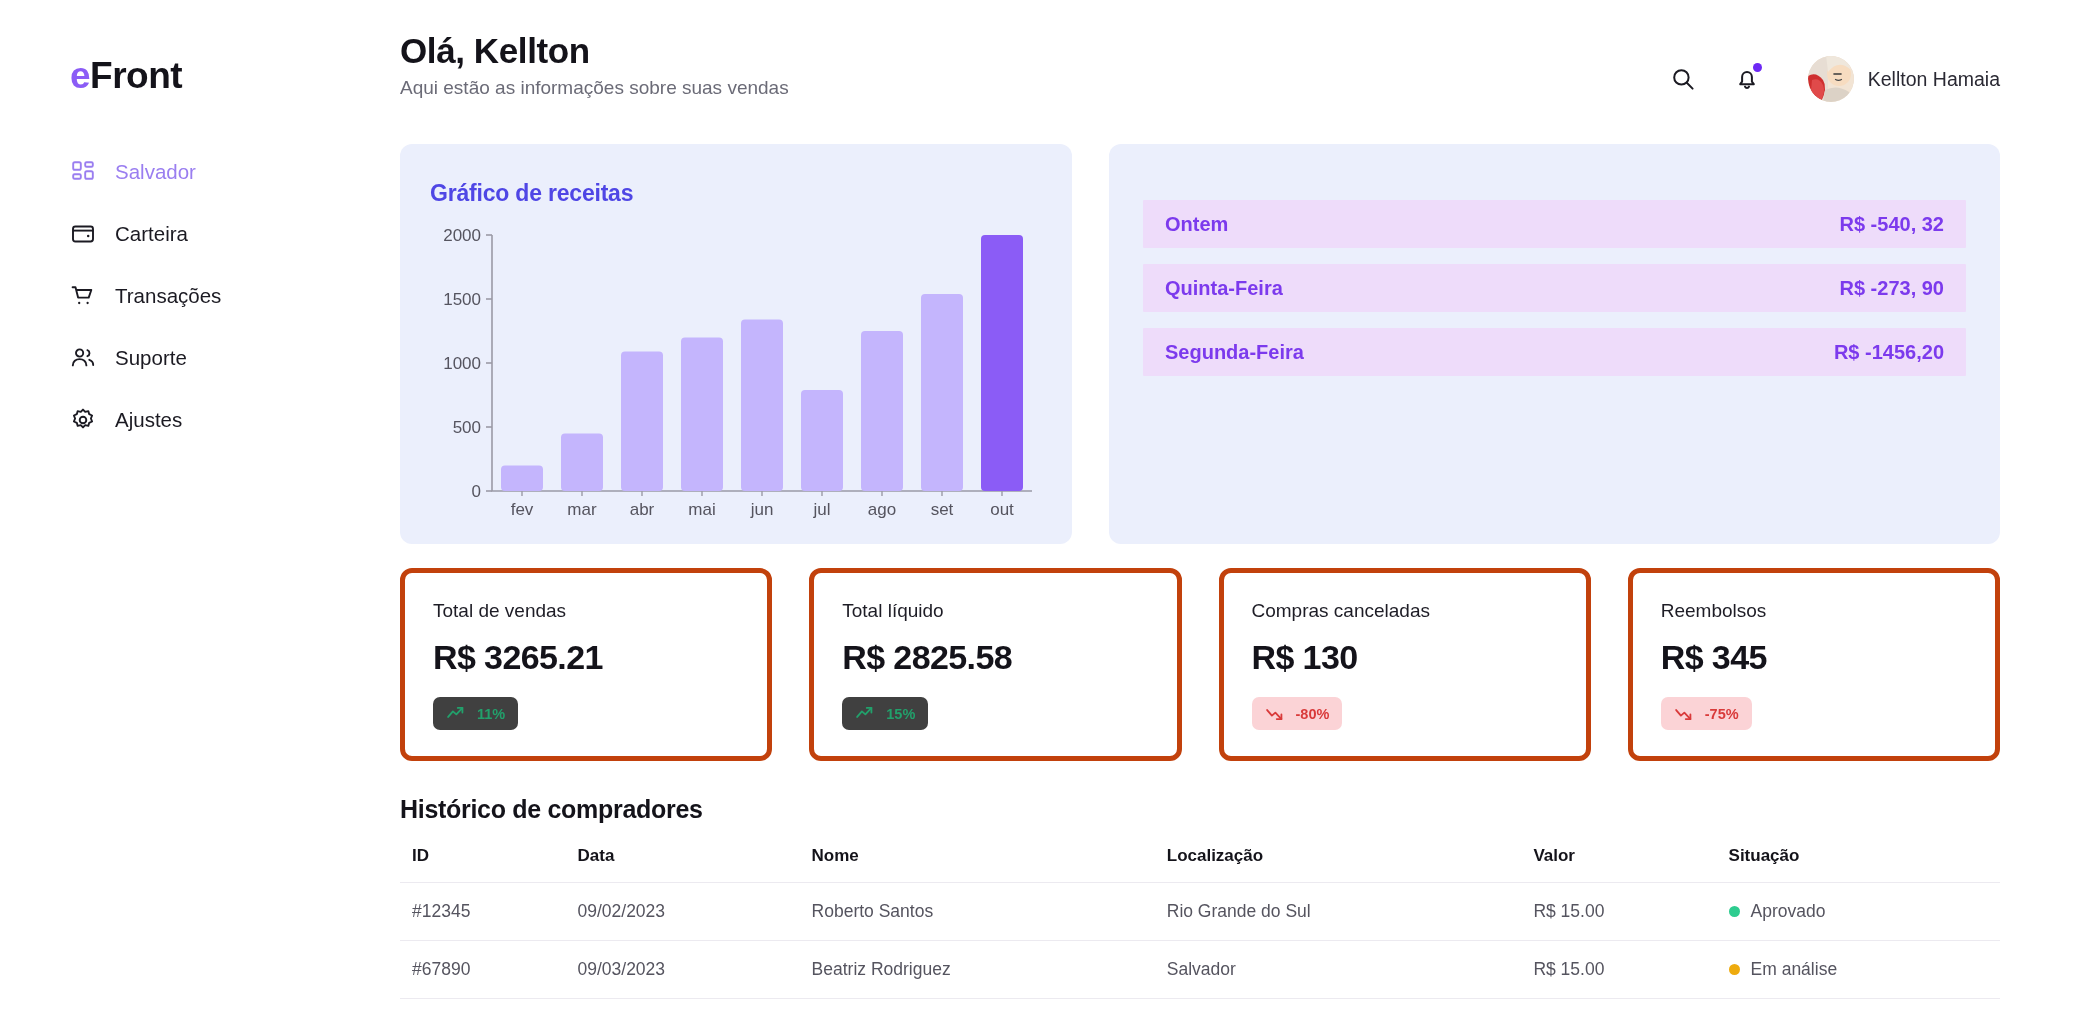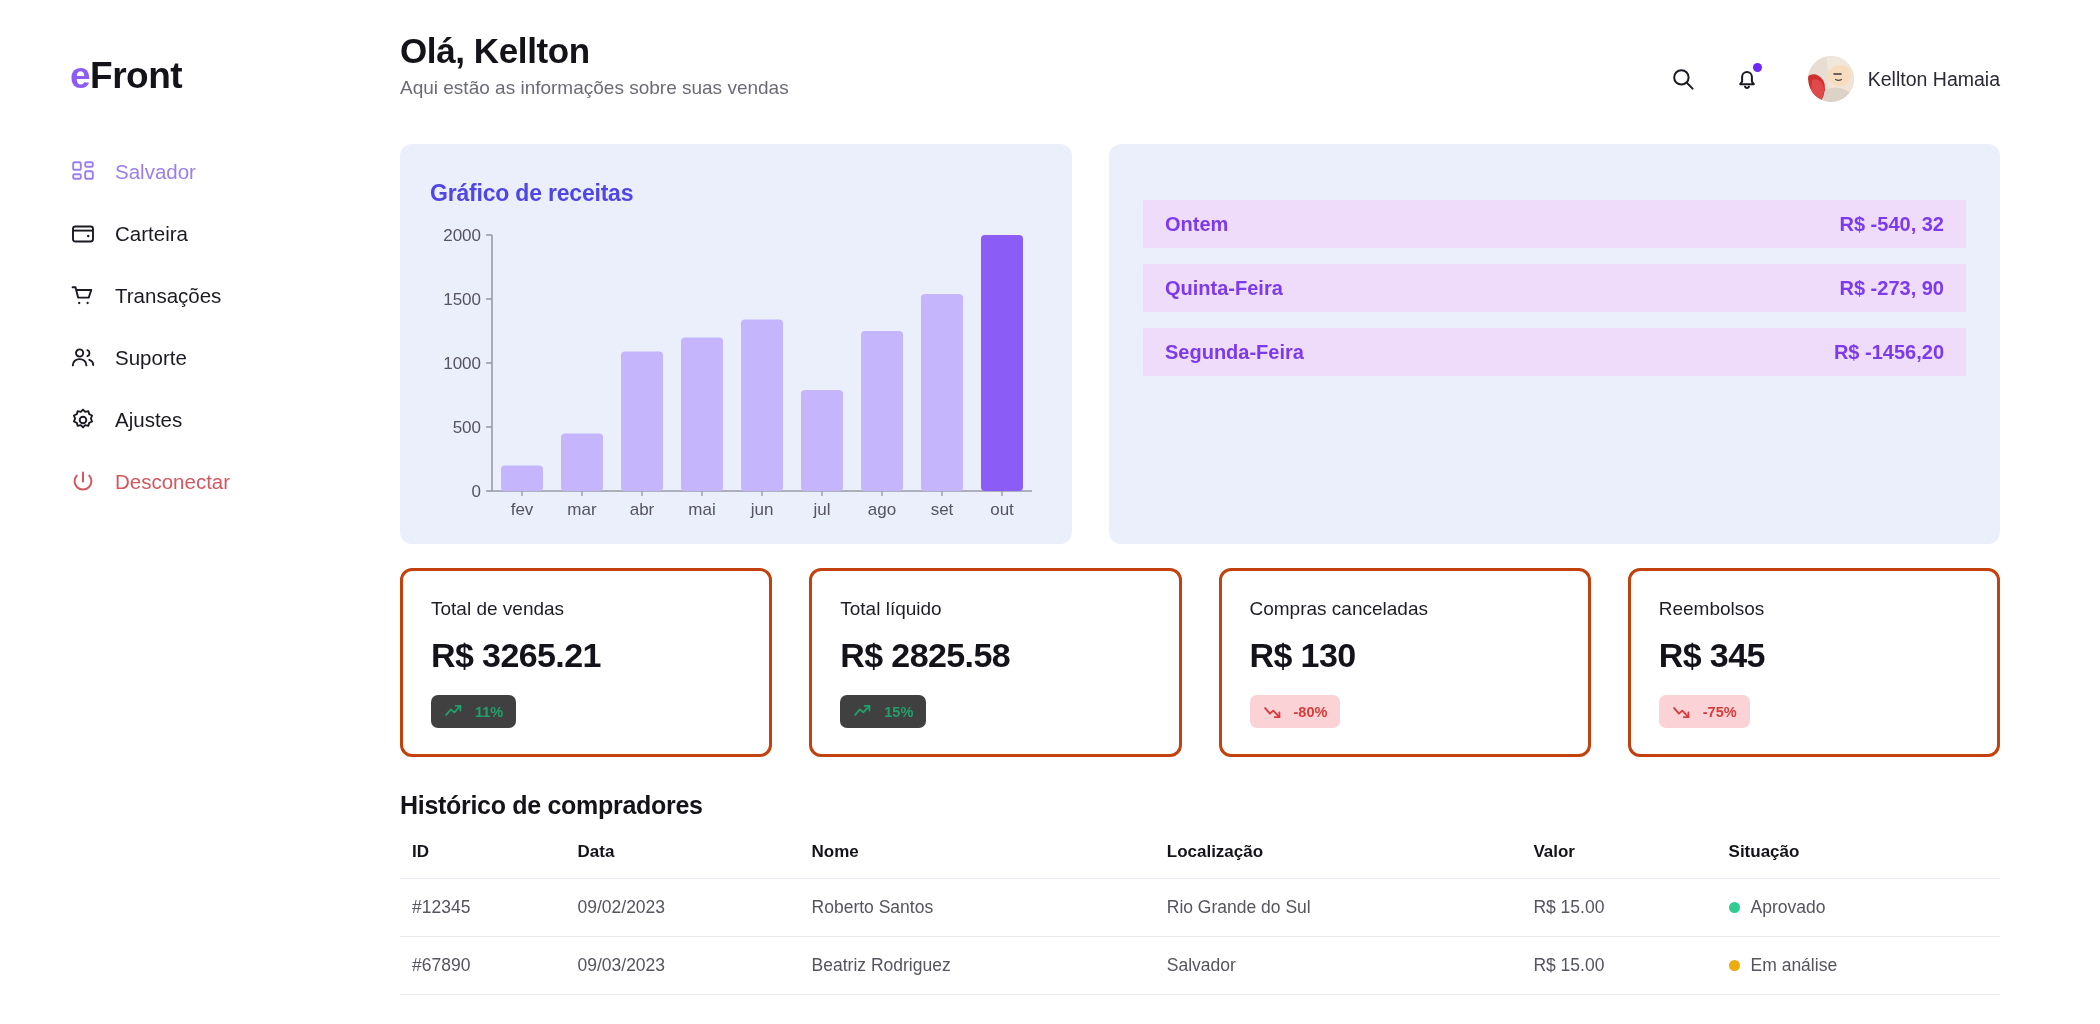--- a/index.html
+++ b/index.html
@@ -149,21 +149,21 @@
 
   
   .stats {
     display: flex;
     gap: 37px;
     padding: 24px 100px 0 0;
   }
   .stat-card {
     flex: 1;
     background: #ffffff;
-    border: 3px solid #c2410c;
+    border: 5px solid #c2410c;
     border-radius: 12px;
     padding: 27px 28px 26px 28px;
     min-height: 188px;
   }
   .stat-label { font-size: 19px; color: #1e1d26; margin-bottom: 16px; }
   .stat-value {
     font-size: 34px; font-weight: 700; color: #14131a;
     letter-spacing: -0.6px; margin-bottom: 20px;
   }
   .stat-badge {
@@ -259,29 +259,20 @@
       <div class="nav-item">
         <span class="nav-ico">
           <svg viewBox="0 0 26 26" width="26" height="26" fill="none" stroke="#1b1a22" stroke-width="1.9" stroke-linejoin="round">
             <circle cx="13" cy="13" r="3.3"></circle>
             <path d="M13 2.6 l2.2 2.3 l3.1 -0.8 l0.9 3.1 l2.9 1.3 l-1.2 3 l1.2 3 l-2.9 1.3 l-0.9 3.1 l-3.1 -0.8 L13 20.4 l-2.2 -2.3 l-3.1 0.8 l-0.9 -3.1 l-2.9 -1.3 l1.2 -3 l-1.2 -3 l2.9 -1.3 l0.9 -3.1 l3.1 0.8 Z"></path>
           </svg>
         </span>
         <span class="nav-label">Ajustes</span>
       </div>
 
-      <div class="nav-item danger">
-        <span class="nav-ico">
-          <svg viewBox="0 0 26 26" width="26" height="26" fill="none" stroke="#d4565f" stroke-width="2" stroke-linecap="round">
-            <path d="M13 3.4 v9"></path>
-            <path d="M19.3 6.6 a8.4 8.4 0 1 1 -12.6 0"></path>
-          </svg>
-        </span>
-        <span class="nav-label">Desconectar</span>
-      </div>
 
     </nav>
   </aside>
 
   <main class="main">
 
     <div class="topbar">
       <div>
         <div class="greet-title">Olá, Kellton</div>
         <div class="greet-sub">Aqui estão as informações sobre suas vendas</div>

